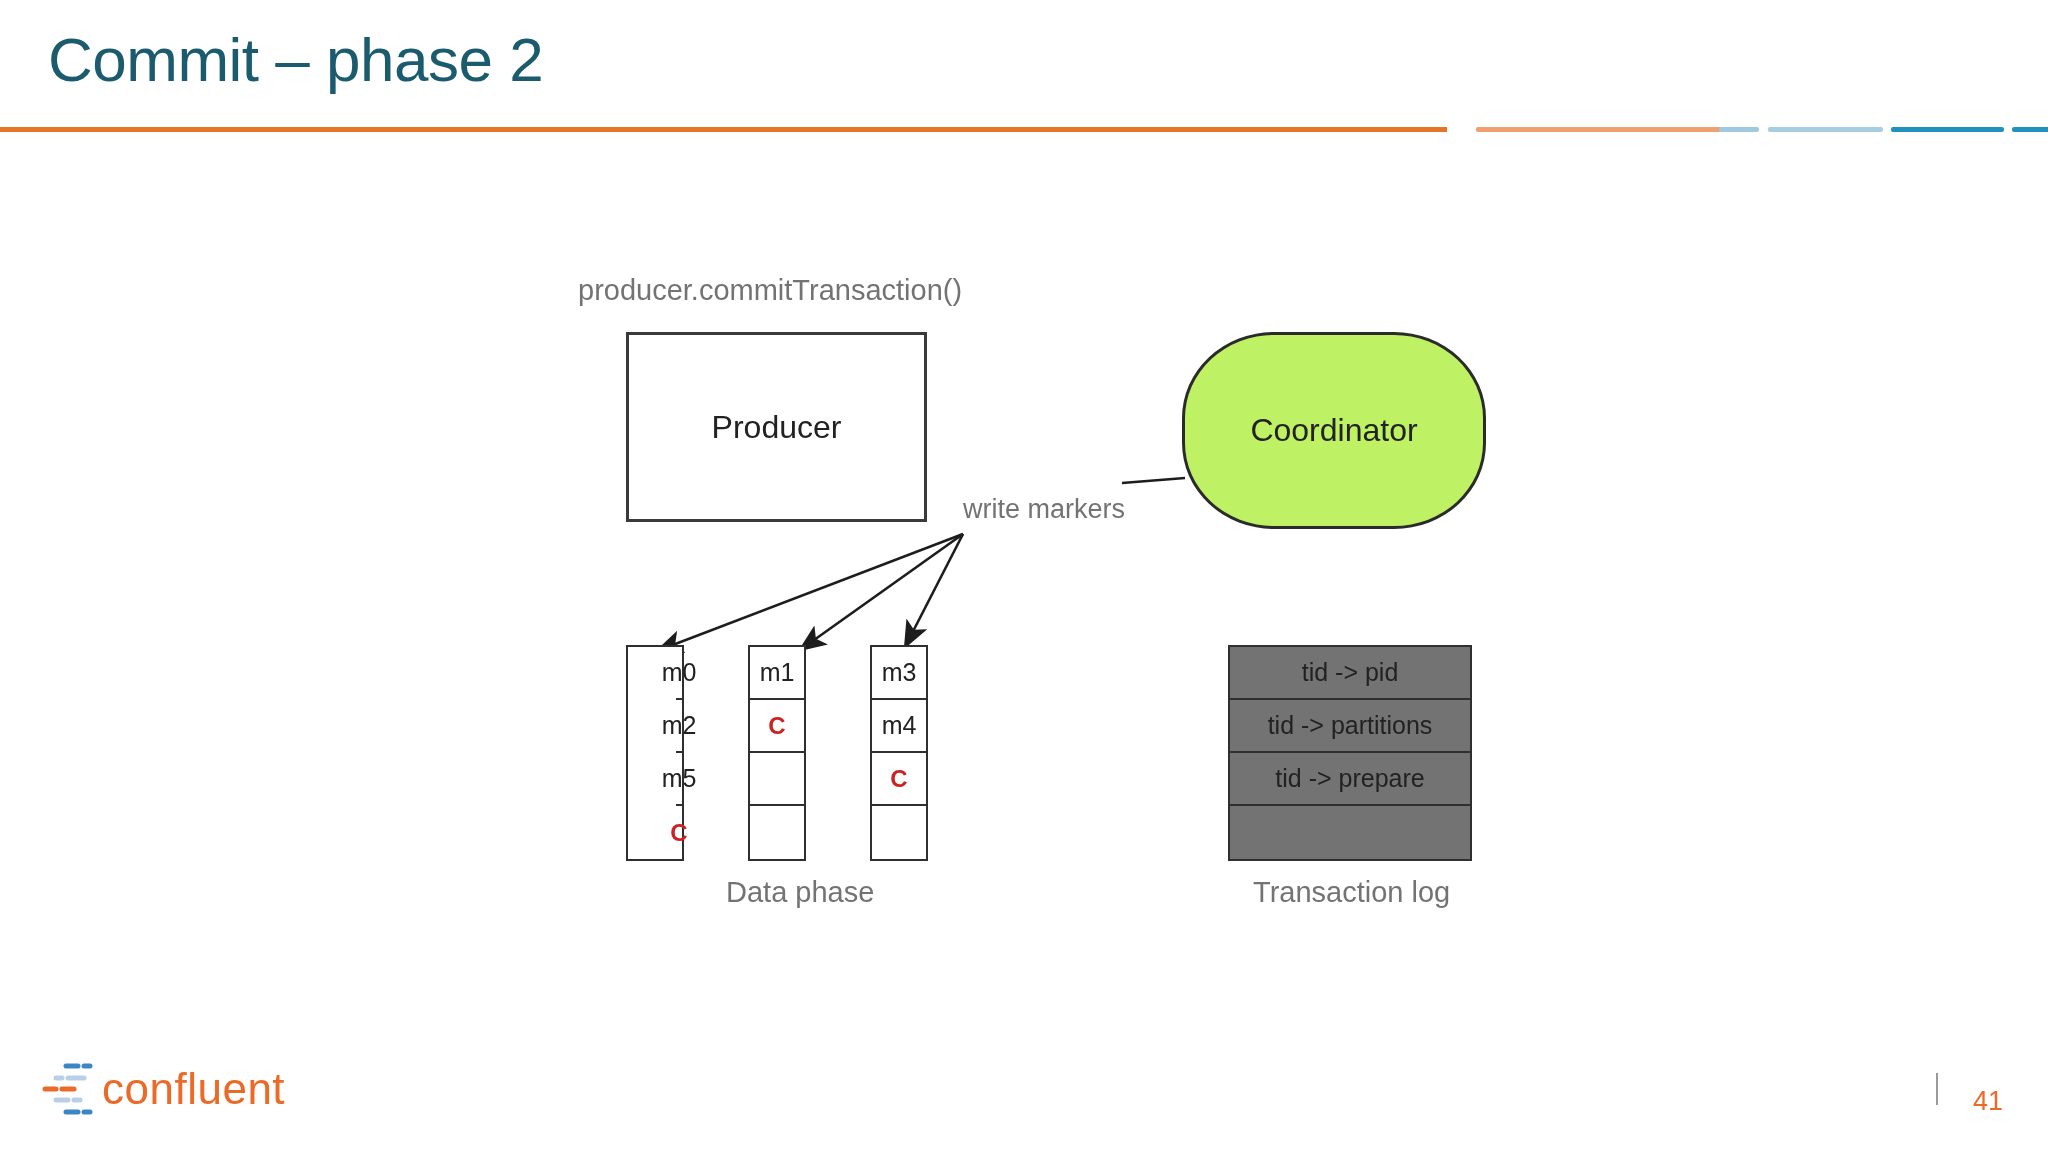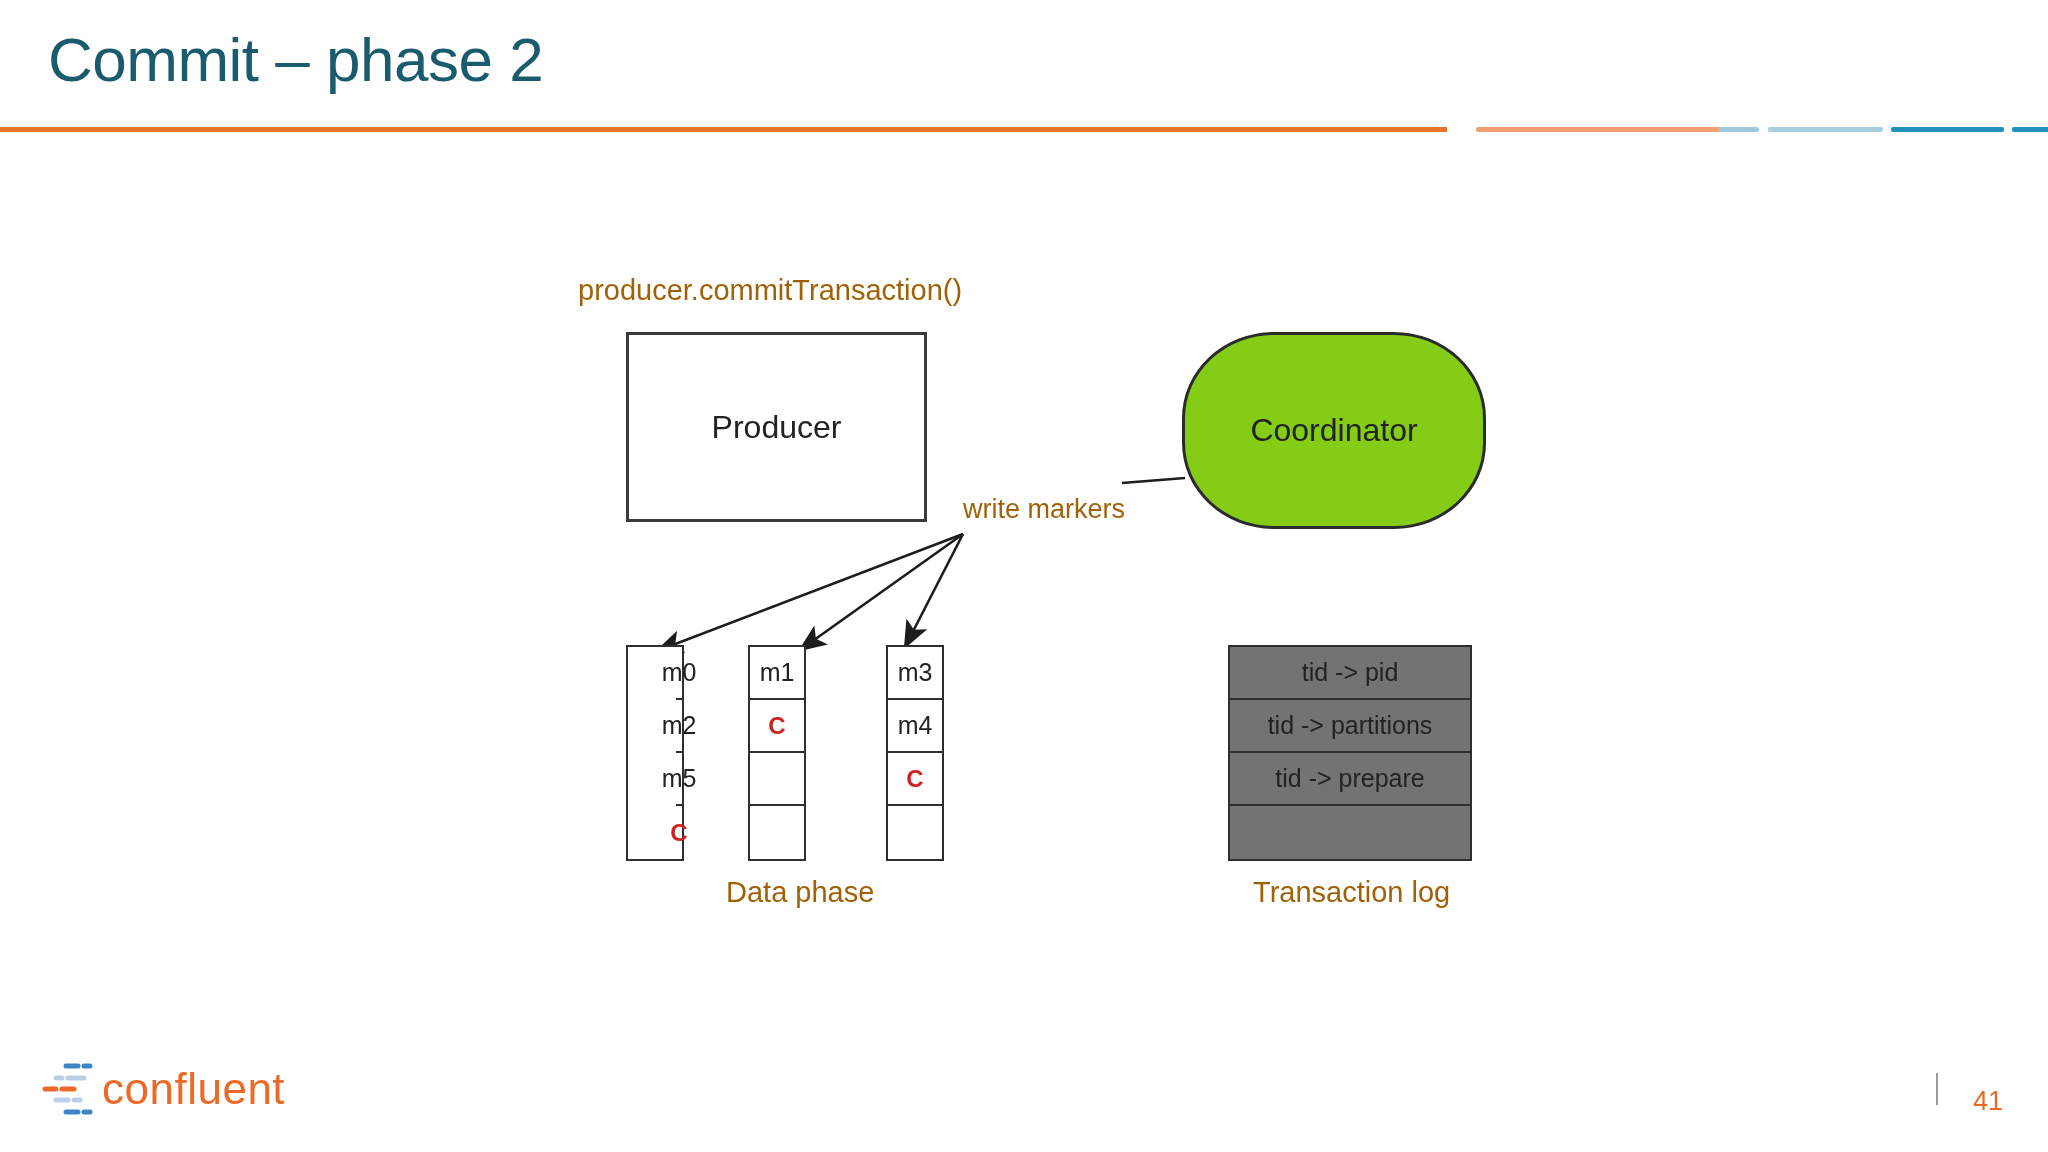--- a/index.html
+++ b/index.html
@@ -51,21 +51,21 @@
   }
   #diagram-svg {
     position: absolute;
     left: 0; top: 0;
     width: 2048px; height: 1152px;
     pointer-events: none;
   }
 
   .dlabel {
     position: absolute;
-    color: #a16207;
+    color: #737373;
     font-size: 27px;
     white-space: nowrap;
   }
 
   #label-commit-txn { left: 578px; top: 274px; font-size: 29px; }
   #label-write-markers { left: 963px; top: 494px; font-size: 27px; }
   #label-data-logs { left: 726px; top: 876px; font-size: 29px; }
   #label-transaction-log { left: 1253px; top: 876px; font-size: 29px; }
 
   
@@ -81,21 +81,21 @@
   }
   #node-producer .node-text { font-size: 32px; color: #222222; }
 
   
   #node-coordinator {
     position: absolute;
     left: 1182px; top: 332px;
     width: 304px; height: 197px;
     border: 3px solid #2b2b2b;
     border-radius: 92px / 86px;
-    background: #84cc16;
+    background: #bef264;
     display: flex;
     align-items: center;
     justify-content: center;
   }
   #node-coordinator .node-text { font-size: 32px; color: #222222; }
 
   
   .log-col {
     position: absolute;
     width: 58px;
@@ -109,21 +109,21 @@
     align-items: center;
     justify-content: center;
     font-size: 25px;
     color: #222222;
   }
   .log-cell:last-child { border-bottom: none; }
   .log-cell.marker { color: #cc2222; font-weight: bold; font-size: 24px; }
 
   #log-col-0 { left: 626px; top: 645px; padding-left: 48px; }
   #log-col-1 { left: 748px; top: 645px; }
-  #log-col-2 { left: 870px; top: 645px; margin-left: 16px; }
+  #log-col-2 { left: 870px; top: 645px; }
 
   
   #txn-log {
     position: absolute;
     left: 1228px; top: 645px;
     width: 244px;
     border: 2.5px solid #2f2f2f;
     background: #737373;
   }
   #txn-log .log-cell { font-size: 25px; }

